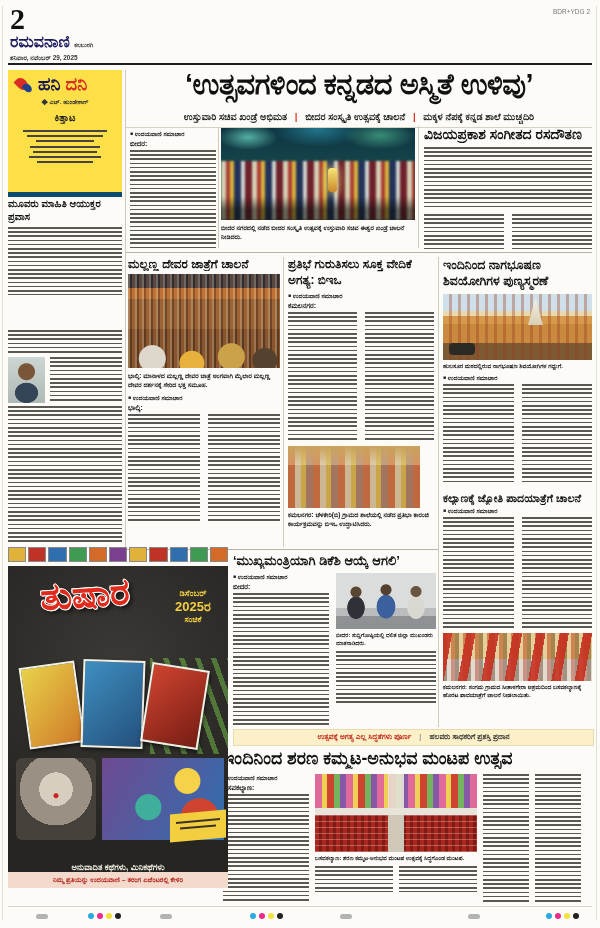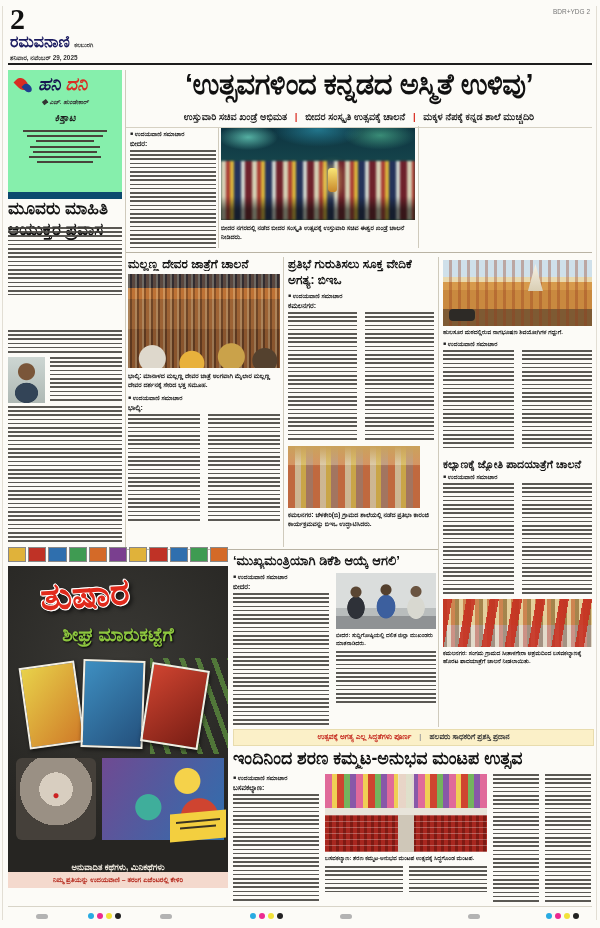--- a/index.html
+++ b/index.html
@@ -64,21 +64,21 @@
   .hall .mid{position:absolute;left:0;right:0;top:44%;height:9%;background:#e8e4da;}
   .hall .chairs{position:absolute;left:0;right:0;bottom:0;height:47%;
     background:linear-gradient(90deg,transparent 45%,#cfc7b8 45% 55%,transparent 55%),
     repeating-linear-gradient(0deg,rgba(255,255,255,.28) 0 1.5px,transparent 1.5px 6px),
     repeating-linear-gradient(90deg,#a8271f 0 4px,#7e1a13 4px 7px);}
   .port{background:
     radial-gradient(circle at 50% 32%,#7a5639 0 8px,transparent 9px),
     radial-gradient(ellipse 16px 14px at 50% 78%,#334457 0 70%,transparent 75%),
     linear-gradient(#cdd6d2,#aeb8b4);}
   
-  .hani{background:#86efac;border-bottom:7px solid #0c4a6e;font-style:italic;}
+  .hani{background:#fde047;border-bottom:5px solid #0c4a6e;}
   .pline{height:2px;background:#47443b;margin:0 auto 3.2px;}
   
   .ad{background:radial-gradient(circle at 50% 30%,#3a3935,#262522 70%);overflow:hidden;}
   .adcover{position:absolute;border:2px solid #f2efe4;box-shadow:1px 2px 4px rgba(0,0,0,.6);}
   .tile{height:13px;flex:1;border:1px solid #888;}
   .tiles .tile:nth-child(6n+1){background:#e0b23a;}
   .tiles .tile:nth-child(6n+2){background:#bf3226;}
   .tiles .tile:nth-child(6n+3){background:#2f6fae;}
   .tiles .tile:nth-child(6n+4){background:#3f9b52;}
   .tiles .tile:nth-child(6n+5){background:#d46a28;}
@@ -120,21 +120,21 @@
     <div style="position:absolute;left:0;top:60px;width:114px">
       <div class="pline" style="width:84px"></div>
         <div class="pline" style="width:76px"></div>
       <div class="pline" style="width:58px"></div>
         <div class="pline" style="width:70px"></div>
       <div class="pline" style="width:64px"></div>
         <div class="pline" style="width:72px"></div>
       <div class="pline" style="width:56px"></div>
     </div>
   </div>
-  <div class="abs hl" style="left:8px;top:198px;width:114px;font-size:17px;line-height:1.25">ಮೂವರು ಮಾಹಿತಿ ಆಯುಕ್ತರ ಪ್ರವಾಸ</div>
+  <div class="abs hl" style="left:8px;top:198px;width:114px;font-size:10px;line-height:1.25">ಮೂವರು ಮಾಹಿತಿ ಆಯುಕ್ತರ ಪ್ರವಾಸ</div>
   <div class="abs gk" style="left:8px;top:227px;width:114px;height:68px"></div>
   <div class="abs" style="left:8px;top:330px;width:114px">
     <div class="gk" style="height:24px"></div>
     <div class="row" style="margin-top:3px;gap:5px">
       <div class="ph port" style="width:37px;height:46px"></div>
       <div class="gk" style="width:72px;height:46px"></div>
     </div>
     <div class="gk" style="height:136px;margin-top:3px"></div>
   </div>
   <div class="vr" style="left:125px;top:70px;height:478px"></div>
@@ -144,20 +144,28 @@
     <div class="dl" style="margin:2px 0">ಬೀದರ:</div>
     <div class="gk" style="height:100px"></div>
   </div>
   <div class="vr" style="left:218px;top:128px;height:120px"></div>
   <div class="abs ph stage" style="left:221px;top:128px;width:194px;height:92px">
     <div class="ppl"></div>
       <div class="lamp"></div>
   </div>
   <div class="abs cap" style="left:221px;top:223px;width:194px">ಬೀದರ ನಗರದಲ್ಲಿ ನಡೆದ ಬೀದರ ಸಂಸ್ಕೃತಿ ಉತ್ಸವಕ್ಕೆ ಉಸ್ತುವಾರಿ ಸಚಿವ ಈಶ್ವರ ಖಂಡ್ರೆ ಚಾಲನೆ ನೀಡಿದರು.</div>
   <div class="vr" style="left:418px;top:126px;height:122px"></div>
+  <div class="abs" style="left:424px;top:126px;width:168px">
+    <div class="hl nowrap" style="font-size:14px">ವಿಜಯಪ್ರಕಾಶ ಸಂಗೀತದ ರಸದೌತಣ</div>
+    <div class="gk" style="height:62px;margin-top:4px"></div>
+    <div class="row" style="margin-top:5px">
+      <div class="gk" style="width:80px;height:36px"></div>
+      <div class="gk" style="width:80px;height:36px"></div>
+    </div>
+  </div>
   <div class="hrule" style="left:126px;top:252px;width:466px"></div>
 
   <div class="abs" style="left:128px;top:257px;width:152px">
     <div class="hl nowrap" style="font-size:12px">ಮಲ್ಲಣ್ಣ ದೇವರ ಜಾತ್ರೆಗೆ ಚಾಲನೆ</div>
     <div class="ph crowd" style="width:152px;height:94px;margin-top:3px"></div>
     <div class="cap" style="margin-top:3px">ಭಾಲ್ಕಿ: ಮಾನಾಳದ ಮಲ್ಲಣ್ಣ ದೇವರ ಜಾತ್ರೆ ಅಂಗವಾಗಿ ಮೈಲಾರ ಮಲ್ಲಣ್ಣ ದೇವರ ದರ್ಶನಕ್ಕೆ ಸೇರಿದ ಭಕ್ತ ಸಮೂಹ.</div>
     <div class="byl" style="margin-top:4px"><span class="sq">■</span> <span>ಉದಯವಾಣಿ ಸಮಾಚಾರ</span></div>
     <div class="dl" style="margin:2px 0">ಭಾಲ್ಕಿ:</div>
     <div class="row">
       <div class="gk" style="width:72px;height:108px"></div>
@@ -175,20 +183,21 @@
       <div class="gk" style="width:69px;height:128px"></div>
     </div>
     <div class="ph grp" style="width:132px;height:62px;margin-top:6px">
         <div class="shade"></div>
       </div>
     <div class="cap" style="margin-top:2px">ಕಮಲನಗರ: ಚೆಳಕೇರಿ(ಬಿ) ಗ್ರಾಮದ ಶಾಲೆಯಲ್ಲಿ ನಡೆದ ಪ್ರತಿಭಾ ಕಾರಂಜಿ ಕಾರ್ಯಕ್ರಮವನ್ನು ಬಿಇಒ ಉದ್ಘಾಟಿಸಿದರು.</div>
   </div>
   <div class="vr" style="left:438px;top:257px;height:470px"></div>
 
   <div class="abs" style="left:443px;top:257px;width:149px">
+    <div class="hl" style="font-size:12.5px;line-height:1.3;height:34px">ಇಂದಿನಿಂದ ನಾಗಭೂಷಣ ಶಿವಯೋಗಿಗಳ ಪುಣ್ಯಸ್ಮರಣೆ</div>
     <div class="ph temple" style="width:149px;height:66px;margin-top:3px">
       <div class="tower"></div>
         <div class="car"></div>
     </div>
     <div class="cap" style="margin-top:2px;font-size:6px">ಹುಲಸೂರ ಮಠದಲ್ಲಿರುವ ನಾಗಭೂಷಣ ಶಿವಯೋಗಿಗಳ ಗದ್ದುಗೆ.</div>
     <div class="byl" style="margin-top:3px"><span class="sq">■</span> <span>ಉದಯವಾಣಿ ಸಮಾಚಾರ</span></div>
     <div class="row" style="margin-top:2px">
       <div class="gk" style="width:71px;height:98px"></div>
       <div class="gk" style="width:71px;height:98px"></div>
     </div>
@@ -219,21 +228,21 @@
         <div class="gk" style="height:134px"></div>
       </div>
       <div style="width:100px">
         <div class="ph press" style="width:100px;height:56px"></div>
         <div class="cap" style="margin-top:2px;font-size:5.8px">ಬೀದರ: ಸುದ್ದಿಗೋಷ್ಠಿಯಲ್ಲಿ ದಲಿತ ಜಿಲ್ಲಾ ಮುಖಂಡರು ಮಾತನಾಡಿದರು.</div>
         <div class="gk" style="height:52px;margin-top:3px"></div>
       </div>
     </div>
   </div>
 
-  <div class="abs" style="left:233px;top:748px;width:359px">
+  <div class="abs" style="left:223px;top:748px;width:359px">
     <div class="hl nowrap" style="font-size:17.5px">ಇಂದಿನಿಂದ ಶರಣ ಕಮ್ಮಟ-ಅನುಭವ ಮಂಟಪ ಉತ್ಸವ</div>
     <div class="row" style="margin-top:5px;gap:6px">
       <div style="width:86px">
         <div class="byl"><span class="sq">■</span> <span>ಉದಯವಾಣಿ ಸಮಾಚಾರ</span></div>
         <div class="dl" style="margin:2px 0">ಬಸವಕಲ್ಯಾಣ:</div>
         <div class="gk" style="height:108px"></div>
       </div>
       <div style="width:162px">
         <div class="ph hall" style="width:162px;height:78px">
           <div class="drape"></div>
@@ -261,21 +270,25 @@
       <div class="tile"></div>
       <div class="tile"></div>
       <div class="tile"></div>
       <div class="tile"></div>
       <div class="tile"></div>
       <div class="tile"></div>
       <div class="tile"></div>
   </div>
   <div class="abs ad" style="left:8px;top:566px;width:220px;height:322px">
     <div style="position:absolute;left:2px;top:8px;width:150px;text-align:center;font-size:37px;font-weight:900;color:#e02a1c;transform:rotate(-4deg);white-space:nowrap;text-shadow:-1px 0 #fff,1px 0 #fff,0 -1px #fff,0 1px #fff,1px 1px #fff,-1px -1px #fff,3px 3px 4px rgba(0,0,0,.7)">ತುಷಾರ</div>
-    <div style="position:absolute;left:0;top:58px;width:220px;text-align:center;font-size:19px;font-weight:900;color:#8dc63f;white-space:nowrap;text-shadow:1px 1px 2px #000">ಶೀಘ್ರ ಮಾರುಕಟ್ಟೆಗೆ</div>
+    <div style="position:absolute;right:4px;top:22px;width:62px;text-align:center;color:#f3cf3f;font-weight:800">
+      <div style="font-size:8.5px">ಡಿಸೆಂಬರ್</div>
+      <div style="font-size:13px">2025ರ</div>
+      <div style="font-size:8px">ಸಂಚಿಕೆ</div>
+    </div>
     <div style="position:absolute;left:0;top:92px;width:220px;height:96px">
       <div style="position:absolute;right:0;top:0;width:78px;height:96px;background:repeating-linear-gradient(70deg,rgba(110,180,70,.55) 0 5px,transparent 5px 15px)"></div>
       <div class="adcover" style="left:16px;top:6px;width:52px;height:78px;transform:rotate(-8deg);background:linear-gradient(135deg,#e8d24a,#cf7a28)"></div>
       <div class="adcover" style="left:74px;top:2px;width:58px;height:84px;transform:rotate(2deg);background:linear-gradient(135deg,#3e8fc1,#24507c)"></div>
       <div class="adcover" style="left:138px;top:8px;width:54px;height:76px;transform:rotate(9deg);background:linear-gradient(135deg,#cf4430,#771d14)"></div>
     </div>
     <div style="position:absolute;left:8px;top:192px;width:80px;height:82px;border-radius:6px;background:radial-gradient(circle at 50% 46%,#c22 0 2px,transparent 3px),radial-gradient(circle at 50% 38%,#d8cec0 0 26%,#9a9084 26% 56%,#45403a 56% 100%)"></div>
     <div style="position:absolute;left:94px;right:4px;top:192px;height:82px;background:radial-gradient(circle at 70% 28%,#f5d24a 0 12%,transparent 13%),radial-gradient(circle at 38% 60%,#3fae9b 0 14%,transparent 15%),radial-gradient(circle at 80% 72%,#cf4430 0 16%,transparent 17%),linear-gradient(120deg,#6f4a92,#2f6fae)"></div>
     <div style="position:absolute;right:2px;top:246px;width:56px;height:28px;background:#f3cf3f;transform:skewY(-5deg)">
       <div style="height:2px;background:#3a3322;margin:8px 6px 4px"></div>

